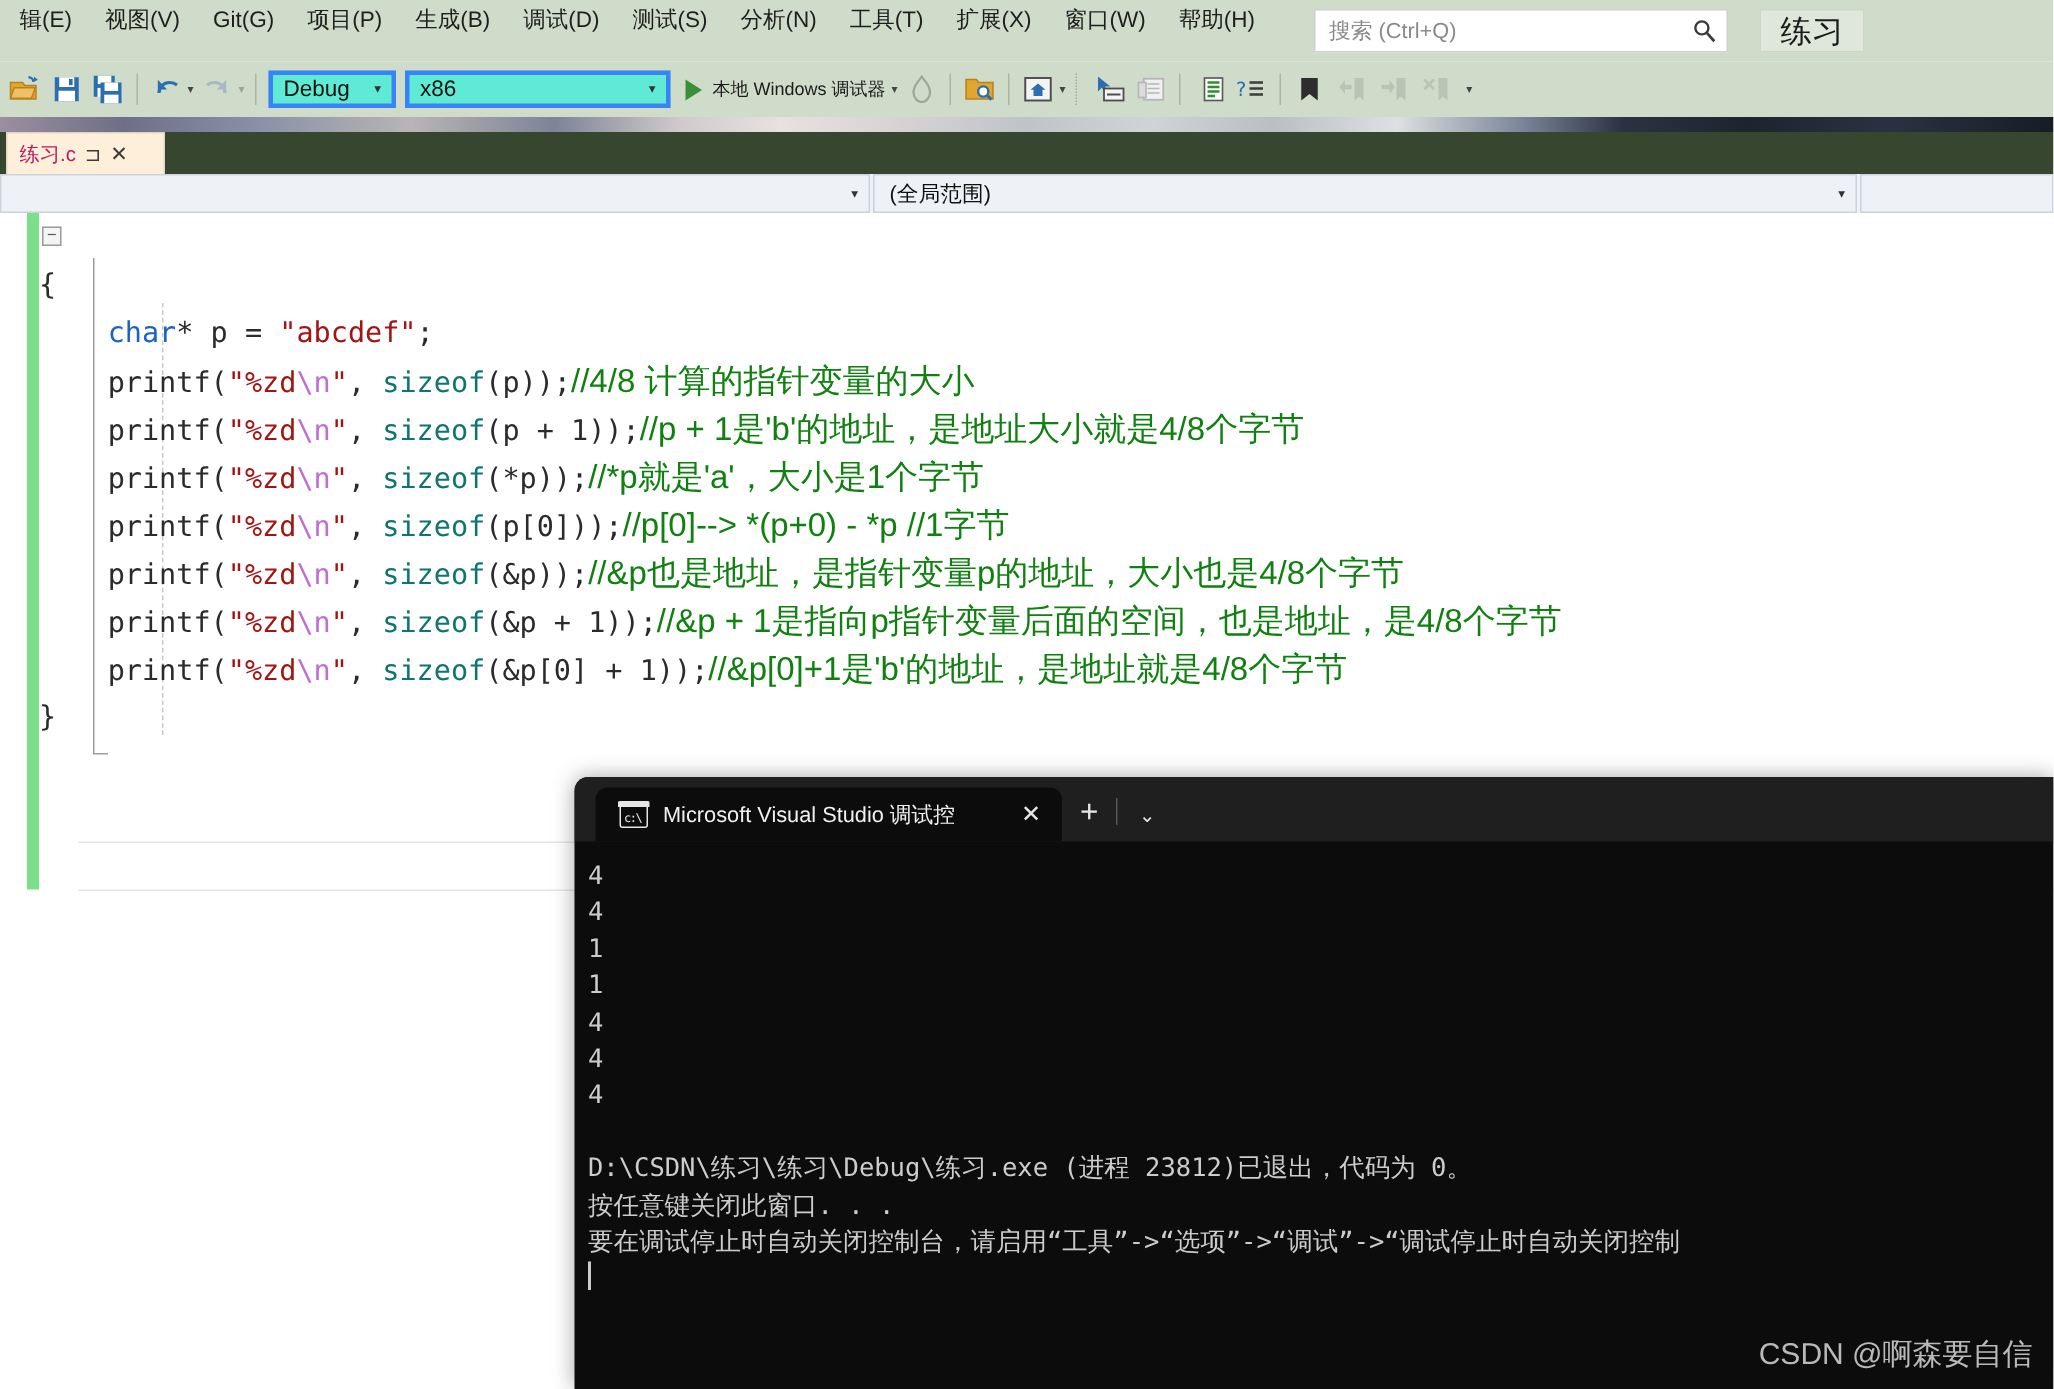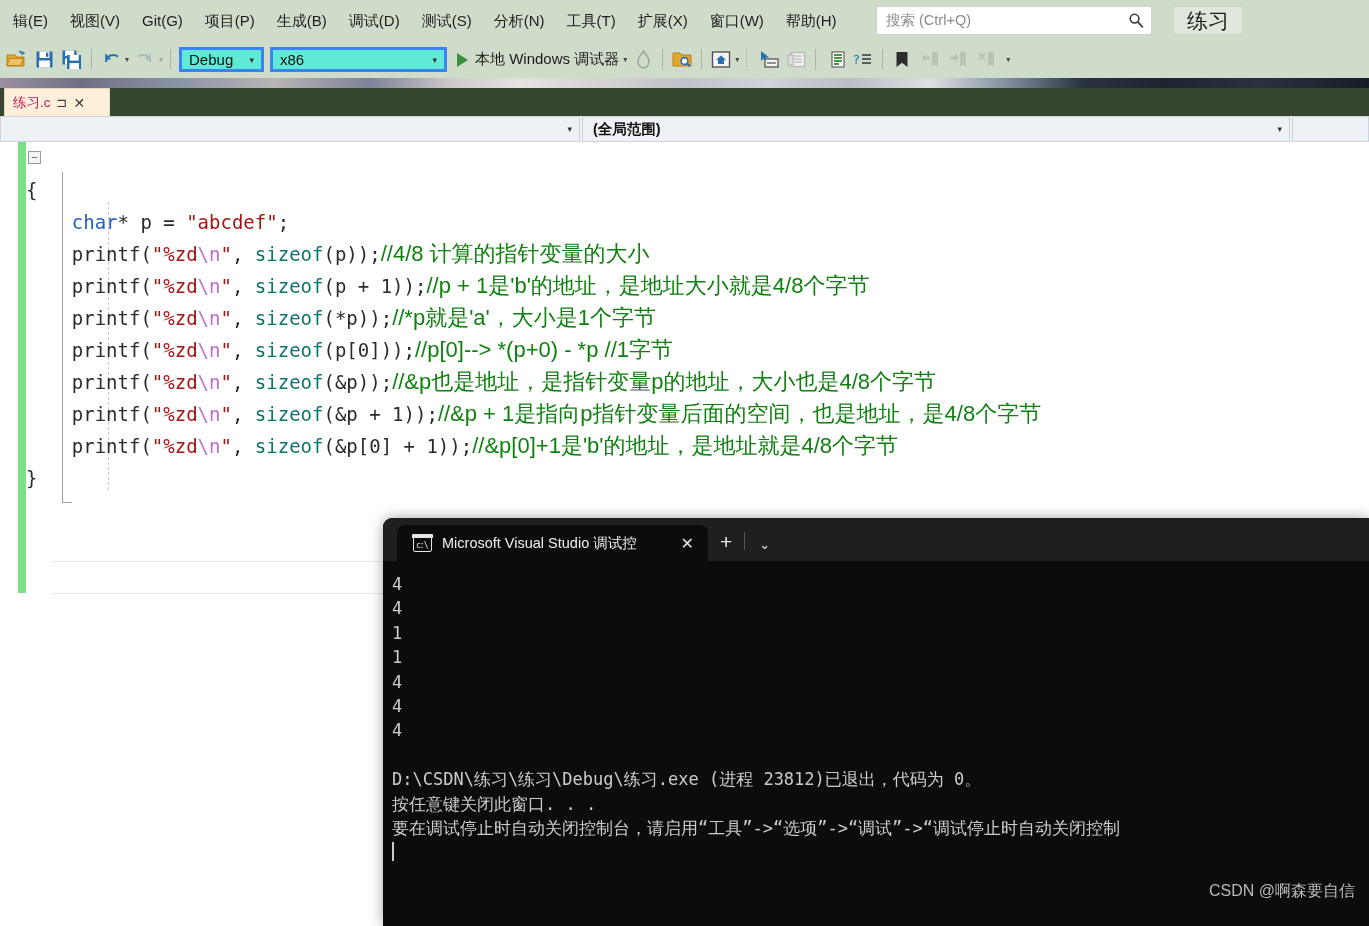--- a/index.html
+++ b/index.html
@@ -8,21 +8,21 @@
     overflow: hidden;
     font-family: "Liberation Sans", "DejaVu Sans", sans-serif;
     background: #ffffff;
   }
   #app { position: relative; width: 1369px; height: 926px; overflow: hidden; }
 
   
   .menubar {
     position: absolute; left: 0; top: 0; width: 1369px; height: 41px;
     background: #cfdcc9;
-    display: flex; align-items: center;
+    display: flex; align-items: flex-start;
   }
   .menu-items { display: flex; align-items: center; padding-left: 2px; }
   .menu-item {
     font-size: 15px; color: #1e1e1e; padding: 4px 11px; white-space: nowrap;
     line-height: 20px;
   }
   .search-box {
     position: absolute; left: 876px; top: 6px; width: 276px; height: 29px;
     background: #ffffff; border: 1px solid #cfcfcf;
     display: flex; align-items: center; padding: 0 6px 0 9px;
@@ -48,21 +48,21 @@
   .tbsep { width: 1px; height: 21px; background: #a9b6a3; margin: 0 5px; }
   .tbcaret { font-size: 8px; color: #444; margin: 0 2px 0 0; }
   .combo {
     height: 25px; background: #5eead4; border: 3px solid #3b82f6;
     display: flex; align-items: center; padding-left: 7px; margin: 0 3px;
     font-size: 15px; color: #111;
   }
   .combo .cv { flex: 1; white-space: nowrap; }
   .combo .cd { font-size: 9px; color: #333; padding: 0 7px 0 5px; }
   .dbg-run { display: flex; align-items: center; padding: 0 4px 0 7px; }
-  .dbg-run .lbl { font-size: 15px; color: #1b1b1b; margin-left: 7px; white-space: nowrap;}
+  .dbg-run .lbl { font-size: 12px; color: #1b1b1b; margin-left: 7px; white-space: nowrap;}
   .tri { width: 0; height: 0; border-left: 11px solid #3a8f3a; border-top: 7px solid transparent; border-bottom: 7px solid transparent; }
 
   
   .wallstrip {
     position: absolute; left: 0; top: 78px; width: 1369px; height: 10px;
     background:
       linear-gradient(90deg,
         #9b8fa0 0%, #6e6f86 6%, #8b93a8 13%, #b9b4b6 20%,
         #7d8398 27%, #cfc9cb 33%, #e7e2e0 38%, #d7d2d2 44%,
         #bfc3cb 50%, #cfd4da 56%, #b9bec7 62%, #dde0e3 68%,
@@ -88,21 +88,21 @@
     position: absolute; left: 0; top: 116px; width: 1369px; height: 26px;
     background: #eef1f6; display: flex; align-items: stretch;
   }
   .navcombo {
     background: #eef1f6; border: 1px solid #cdd2dc;
     display: flex; align-items: center; font-size: 14.5px; color: #111;
     padding-left: 10px;
   }
   .navcombo .arr { font-size: 9px; color: #333; padding: 0 7px; margin-left: auto; }
   .nav1 { width: 580px; }
-  .nav2 { width: 708px; margin-left: 2px; font-weight: bold; }
+  .nav2 { width: 656px; margin-left: 2px; }
   .nav3 { flex: 1; margin-left: 2px; }
 
   
   .editor {
     position: absolute; left: 0; top: 142px; width: 1369px; height: 784px;
     background: #ffffff;
   }
   .selmargin { position: absolute; left: 0; top: 0; width: 18px; height: 451px; background: #ffffff; }
   .changebar { position: absolute; left: 18px; top: 0; width: 8px; height: 451px; background: #7ce08a; }
   .codearea { position: absolute; left: 26px; top: 0; right: 0; bottom: 0; }
@@ -178,22 +178,22 @@
     position: absolute; left: 0; top: 43px; right: 0; bottom: 0;
     padding: 11px 0 0 9px;
     font-family: "DejaVu Sans Mono", "Liberation Mono", monospace;
     font-size: 17px; line-height: 24.4px; color: #cccccc; white-space: pre;
   }
   .con-caret {
     display: inline-block; width: 2px; height: 19px; background: #cccccc;
     vertical-align: -3px;
   }
   .watermark {
-    position: absolute; right: 14px; bottom: 24px;
-    font-size: 16px; color: #b9b9b9; font-family: "Liberation Sans", sans-serif;
+    position: absolute; right: 14px; bottom: 10px;
+    font-size: 20px; color: #b9b9b9; font-family: "Liberation Sans", sans-serif;
   }
 </style>
 </head>
 <body>
 
 <div id="app">
 
   <div class="menubar">
     <div class="menu-items">
       <div class="menu-item">辑(E)</div>

